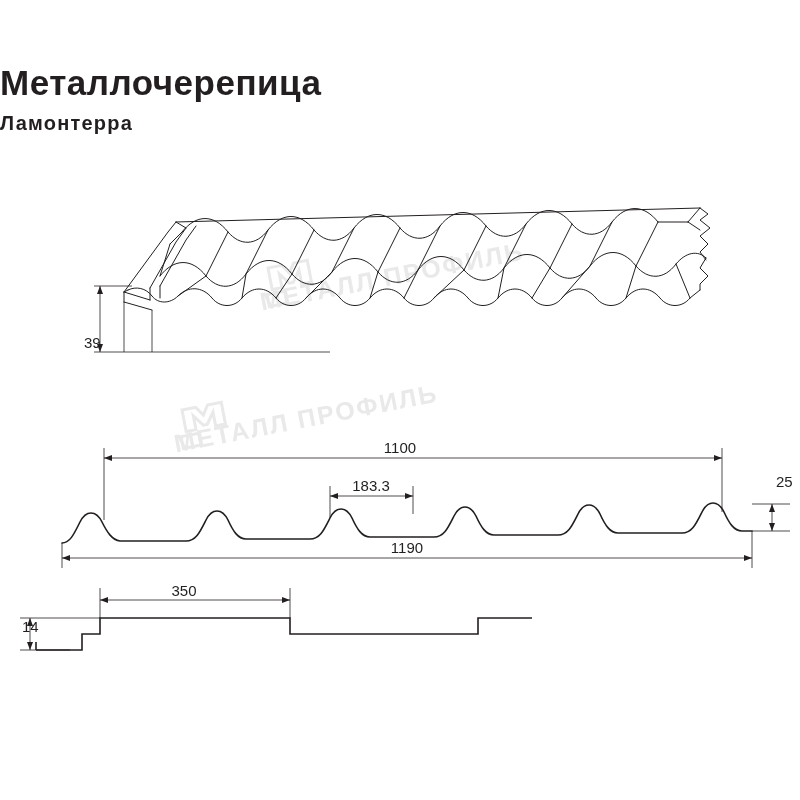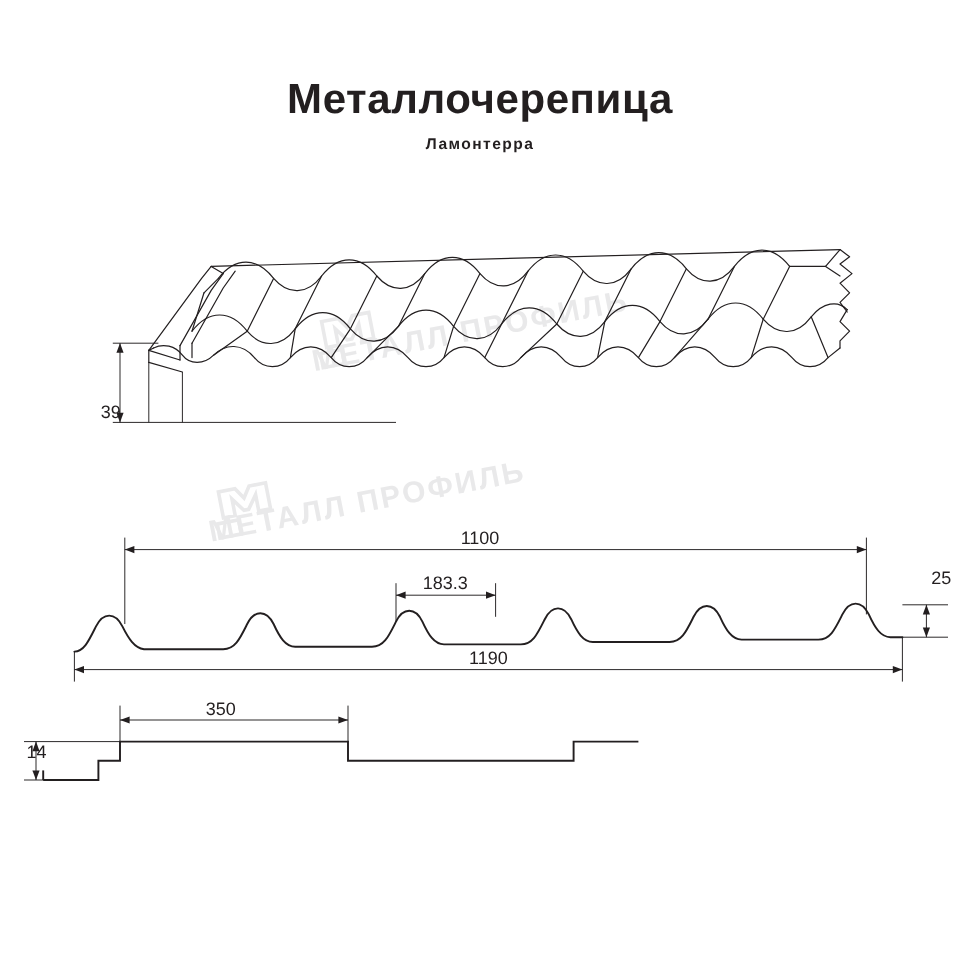--- a/index.html
+++ b/index.html
@@ -18,31 +18,30 @@
   .page {
     position: relative;
     width: 800px;
     height: 800px;
   }
   .title-block {
     position: absolute;
     left: 0;
     top: 62px;
     width: 800px;
-    text-align: center;
   }
   .title {
     font-size: 35px;
     font-weight: bold;
     letter-spacing: 0.5px;
     color: #231f20;
     line-height: 42px;
   }
   .subtitle {
-    font-size: 13px;
+    font-size: 20px;
     font-weight: bold;
     letter-spacing: 1.2px;
     color: #231f20;
     margin-top: 8px;
   }
   .drawing {
     position: absolute;
     left: 0;
     top: 0;
     width: 800px;

